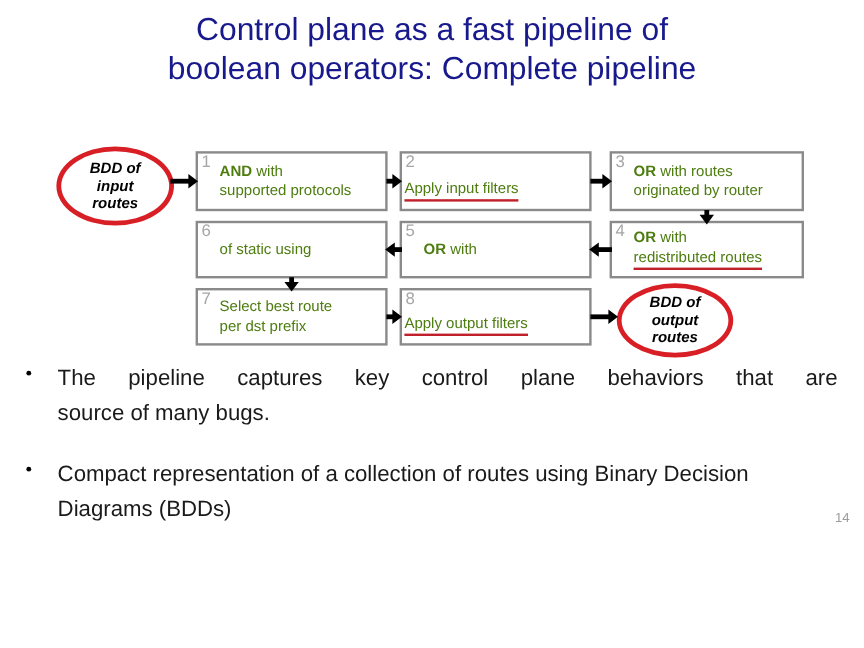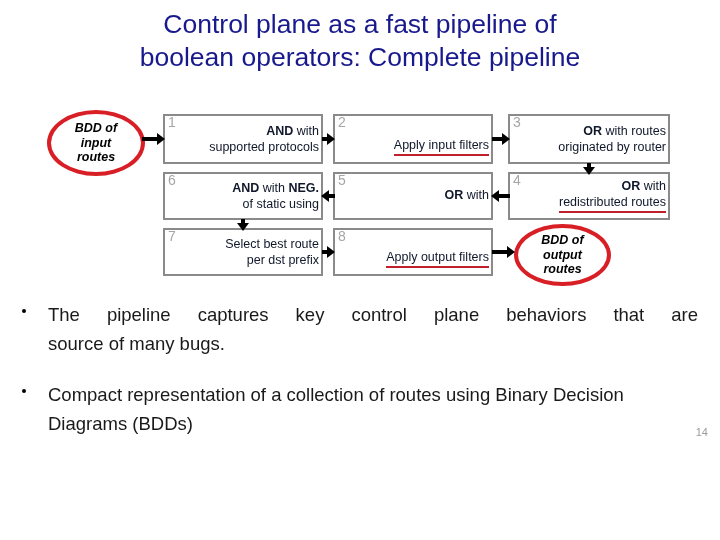--- a/index.html
+++ b/index.html
@@ -14,21 +14,21 @@
   
   #title {
     position:absolute; left:40px; top:8px; width:640px;
     text-align:center;
     font-size:26.5px; line-height:33px;
     color:#18198c;
     letter-spacing:0px;
   }
 
   
-  #diagram { position:absolute; left:0; top:0; width:720px; height:300px; }
+  #diagram { position:absolute; left:0; top:12px; width:720px; height:300px; }
 
   .ellipse {
     position:absolute;
     border:4px solid #d81f26;
     border-radius:50%;
     background:#ffffff;
     display:flex; align-items:center; justify-content:center;
     text-align:center;
     font-style:italic; font-weight:bold;
     font-size:12.5px; line-height:14.5px;
@@ -43,23 +43,23 @@
     background:#ffffff;
   }
   .box .num {
     position:absolute; left:3px; top:-1px;
     font-size:14px; line-height:15px;
     color:#a6a6a6;
   }
   .box .body {
     position:absolute; left:0; right:0; top:50%;
     transform:translateY(-50%);
-    text-align:right;
+    text-align:left;
     font-size:12.5px; line-height:15.5px;
-    color:#0f172a;
+    color:#4d7c0f;
     padding:0 2px;
   }
   .box .body.shift { padding-left:18px; }
   .box .body b { font-weight:bold; }
   .ul {
     border-bottom:2.5px solid #c0202a;
     padding-bottom:1px;
     display:inline-block;
   }
 
@@ -166,21 +166,20 @@
     <div class="box" id="b5">
       <span class="num">5</span>
       <div class="body shift">
         <div><b>OR</b><span> with</span></div>
       </div>
     </div>
 
     <div class="box" id="b6">
       <span class="num">6</span>
       <div class="body shift">
-        <div><b>AND</b><span> with </span><b>NEG.</b></div>
         <div>of static using</div>
       </div>
     </div>
 
     <div class="box" id="b7">
       <span class="num">7</span>
       <div class="body shift">
         <div>Select best route</div>
         <div>per dst prefix</div>
       </div>

